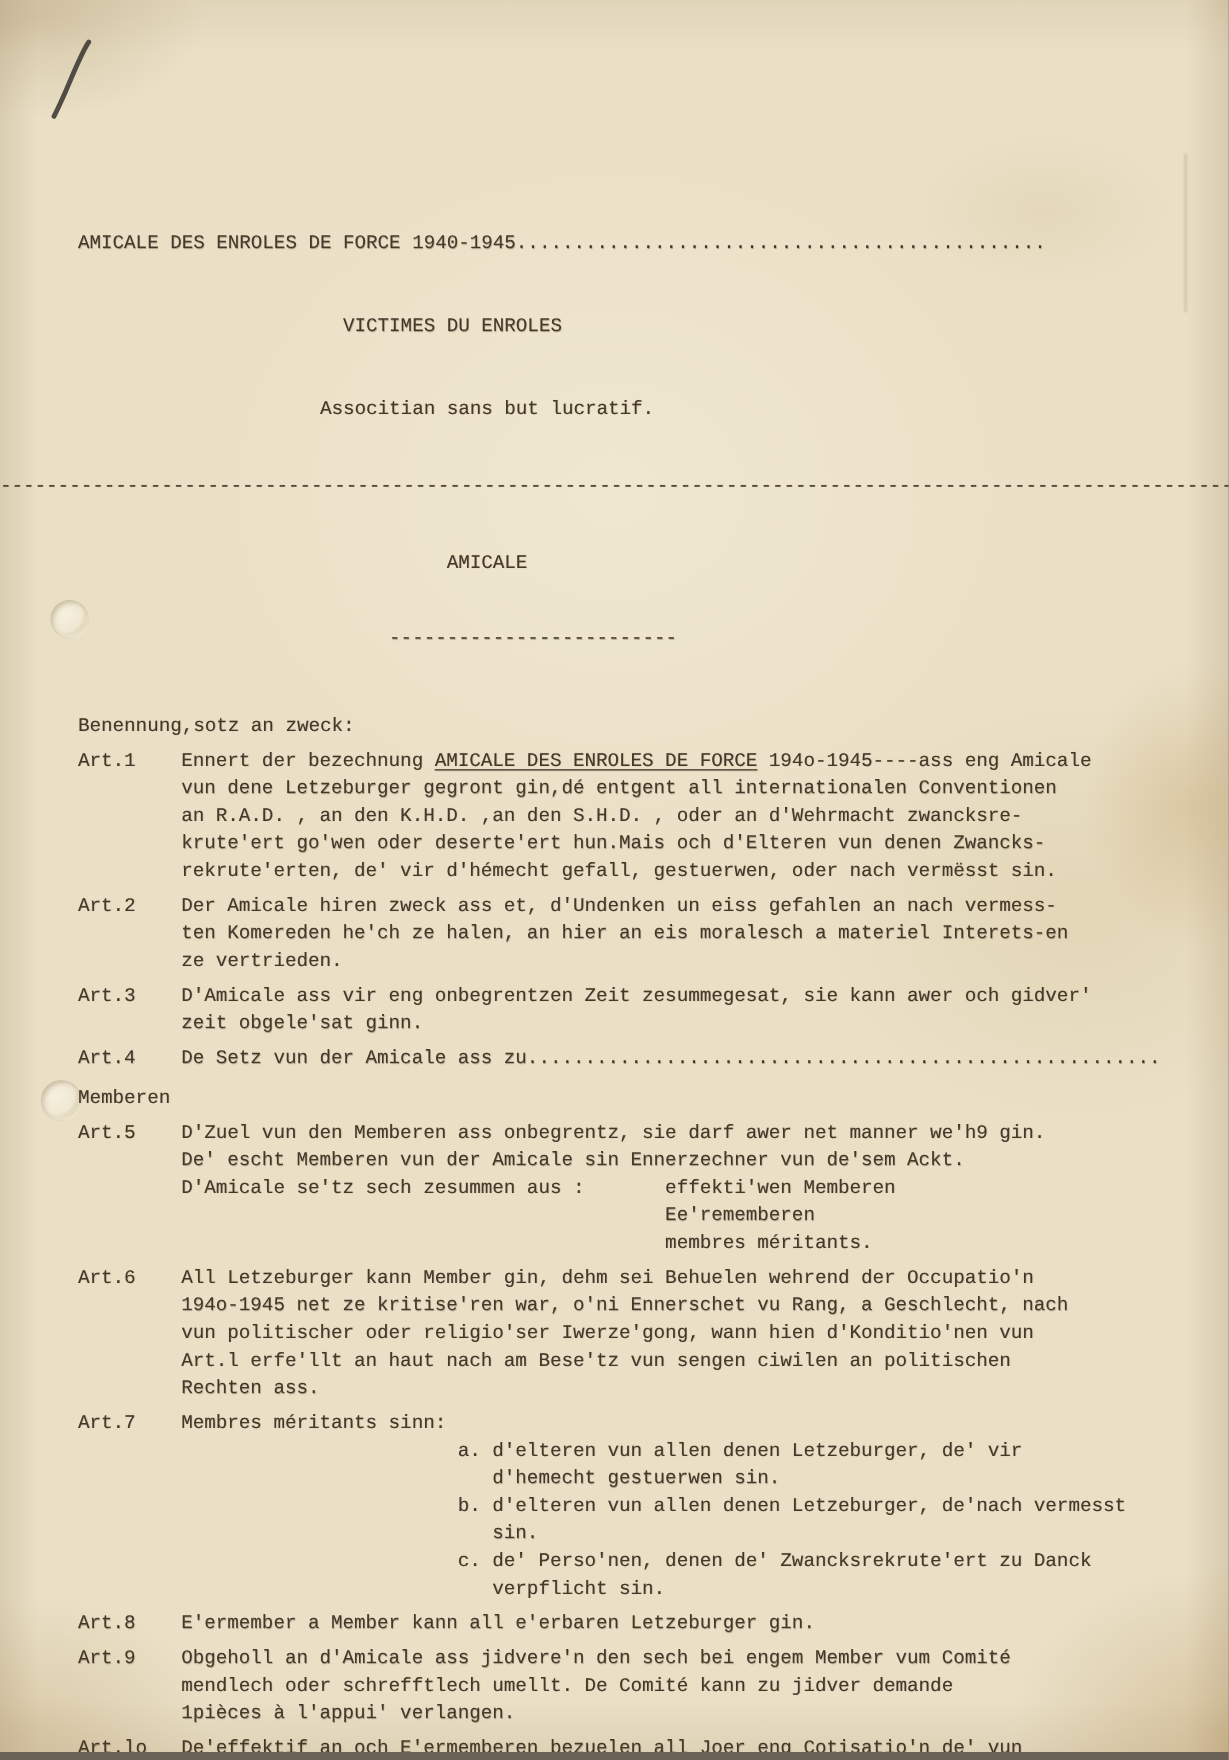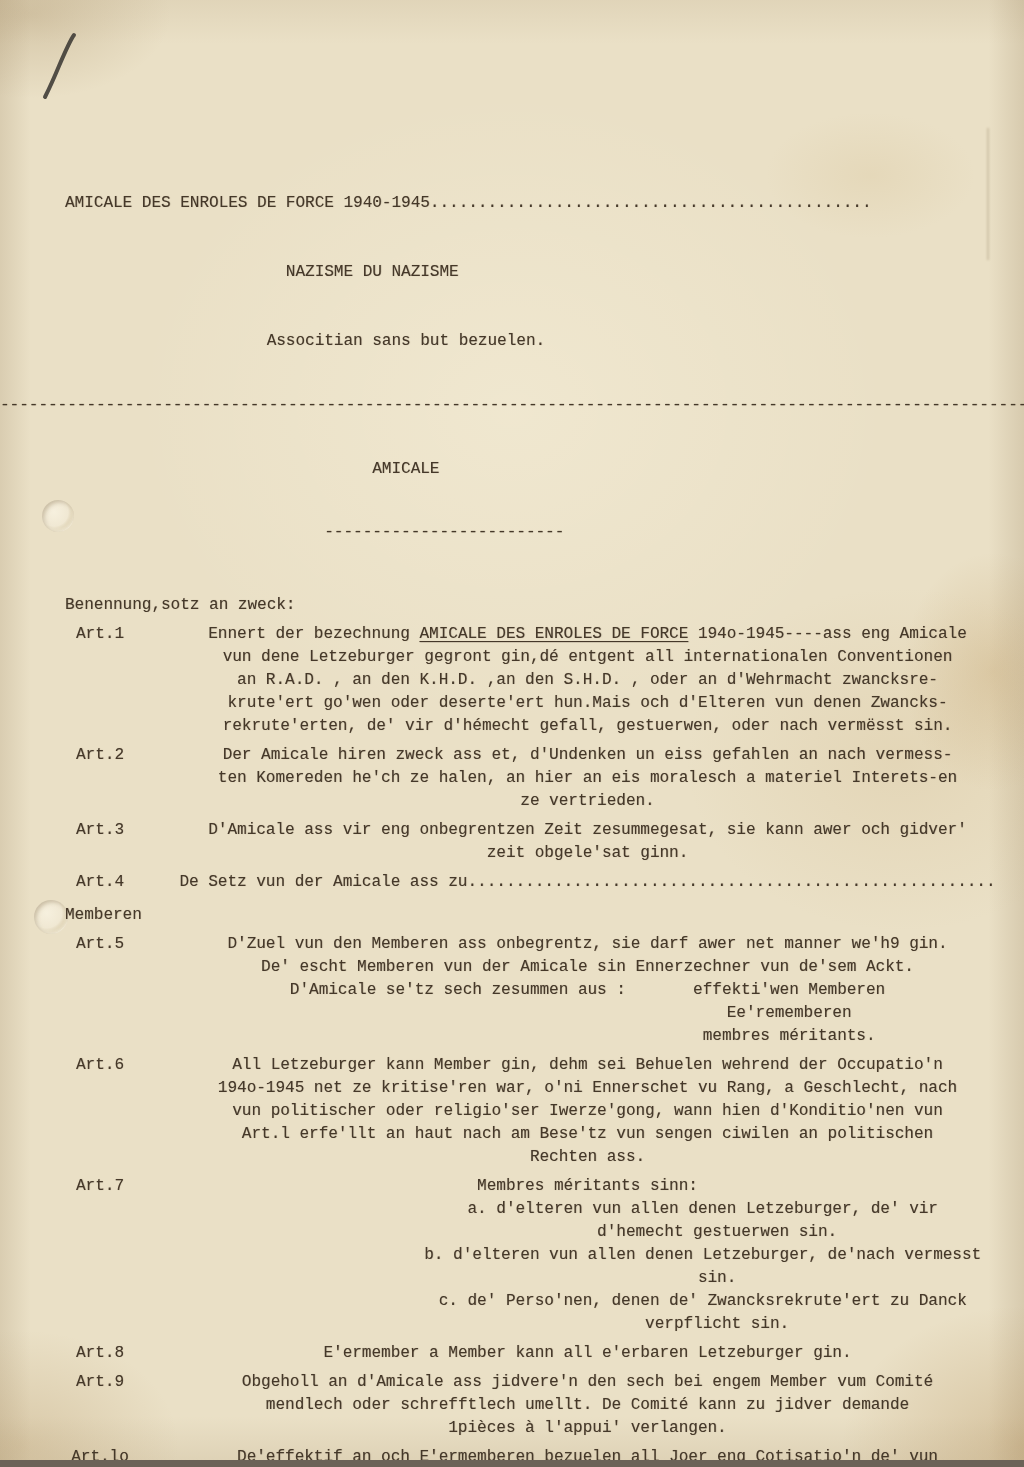--- a/index.html
+++ b/index.html
@@ -23,21 +23,21 @@
   .content{
     position:absolute;left:0;top:0;width:1024px;height:1467px;
     padding:146px 0 0 65px;box-sizing:border-box;
     font-family:"Liberation Mono","DejaVu Sans Mono",monospace;
     font-size:16px;line-height:23px;
     color:#453829;
     white-space:pre;
     text-shadow:0.4px 0.4px 0.7px rgba(69,56,41,.42);
   }
   .line{height:23px;}
-  .article{display:flex;margin-bottom:6px;text-align:center;}
+  .article{display:flex;margin-bottom:6px;}
   .article .label{width:70px;flex:0 0 70px;}
   .article .lines{flex:1 1 auto;margin-left:16px;}
   .heading{margin:10px 0 6px;}
   .dash-row{line-height:12px;height:12px;}
   .title-dashes{margin-top:-1px;}
   .full-sep{margin-left:-65px;width:1024px;overflow:hidden;line-height:12px;height:13px;}
   .u{text-decoration:underline;text-underline-offset:3px;}
   .pen-mark{position:absolute;left:38px;top:30px;width:44px;height:74px;opacity:.88;}
   .hole{
     position:absolute;border-radius:50%;
@@ -56,21 +56,21 @@
   <svg class="pen-mark" viewBox="0 0 44 74" aria-hidden="true">
     <path d="M36 5 C33 9 27 22 21 36 C16 48 11 59 7 67" fill="none" stroke="#3d3a35" stroke-width="4" stroke-linecap="round"></path>
   </svg>
 
   <div class="hole hole-top"></div>
   <div class="hole hole-bottom"></div>
   <div class="crease-v"></div>
 
   <div class="content">
     <div class="line">AMICALE DES ENROLES DE FORCE 1940-1945..............................................</div>
-    <div class="line">                       NAZISME DU NAZISME</div>
-    <div class="line">                     Associtian sans but bezuelen.</div>
+    <div class="line">                       VICTIMES DU ENROLES</div>
+    <div class="line">                     Associtian sans but lucratif.</div>
     <div class="full-sep">------------------------------------------------------------------------------------------------------------</div>
     <div class="line">                                AMICALE</div>
     <div class="dash-row title-dashes">                           -------------------------</div>
     <div><div class="heading"><div class="line">Benennung,sotz an zweck:</div></div><div class="article"><div class="label">Art.1</div><div class="lines"><div class="line"><span>Ennert der bezechnung </span><span class="u">AMICALE DES ENROLES DE FORCE</span><span> 194o-1945----ass eng Amicale</span></div><div class="line">vun dene Letzeburger gegront gin,dé entgent all internationalen Conventionen</div><div class="line">an R.A.D. , an den K.H.D. ,an den S.H.D. , oder an d'Wehrmacht zwancksre-</div><div class="line">krute'ert go'wen oder deserte'ert hun.Mais och d'Elteren vun denen Zwancks-</div><div class="line">rekrute'erten, de' vir d'hémecht gefall, gestuerwen, oder nach vermësst sin.</div></div></div><div class="article"><div class="label">Art.2</div><div class="lines"><div class="line">Der Amicale hiren zweck ass et, d'Undenken un eiss gefahlen an nach vermess-</div><div class="line">ten Komereden he'ch ze halen, an hier an eis moralesch a materiel Interets-en</div><div class="line">ze vertrieden.</div></div></div><div class="article"><div class="label">Art.3</div><div class="lines"><div class="line">D'Amicale ass vir eng onbegrentzen Zeit zesummegesat, sie kann awer och gidver'</div><div class="line">zeit obgele'sat ginn.</div></div></div><div class="article"><div class="label">Art.4</div><div class="lines"><div class="line">De Setz vun der Amicale ass zu.......................................................</div></div></div><div class="heading"><div class="line">Memberen</div></div><div class="article"><div class="label">Art.5</div><div class="lines"><div class="line">D'Zuel vun den Memberen ass onbegrentz, sie darf awer net manner we'h9 gin.</div><div class="line">De' escht Memberen vun der Amicale sin Ennerzechner vun de'sem Ackt.</div><div class="line">D'Amicale se'tz sech zesummen aus :       effekti'wen Memberen</div><div class="line">                                          Ee'rememberen</div><div class="line">                                          membres méritants.</div></div></div><div class="article"><div class="label">Art.6</div><div class="lines"><div class="line">All Letzeburger kann Member gin, dehm sei Behuelen wehrend der Occupatio'n</div><div class="line">194o-1945 net ze kritise'ren war, o'ni Ennerschet vu Rang, a Geschlecht, nach</div><div class="line">vun politischer oder religio'ser Iwerze'gong, wann hien d'Konditio'nen vun</div><div class="line">Art.l erfe'llt an haut nach am Bese'tz vun sengen ciwilen an politischen</div><div class="line">Rechten ass.</div></div></div><div class="article"><div class="label">Art.7</div><div class="lines"><div class="line">Membres méritants sinn:</div><div class="line">                        a. d'elteren vun allen denen Letzeburger, de' vir</div><div class="line">                           d'hemecht gestuerwen sin.</div><div class="line">                        b. d'elteren vun allen denen Letzeburger, de'nach vermesst</div><div class="line">                           sin.</div><div class="line">                        c. de' Perso'nen, denen de' Zwancksrekrute'ert zu Danck</div><div class="line">                           verpflicht sin.</div></div></div><div class="article"><div class="label">Art.8</div><div class="lines"><div class="line">E'ermember a Member kann all e'erbaren Letzeburger gin.</div></div></div><div class="article"><div class="label">Art.9</div><div class="lines"><div class="line">Obgeholl an d'Amicale ass jidvere'n den sech bei engem Member vum Comité</div><div class="line">mendlech oder schrefftlech umellt. De Comité kann zu jidver demande</div><div class="line">1pièces à l'appui' verlangen.</div></div></div><div class="article"><div class="label">Art.lo</div><div class="lines"><div class="line">De'effektif an och E'ermemberen bezuelen all Joer eng Cotisatio'n de' vun</div></div></div></div>
   </div>
 
 </div>
 
 </body></html>

